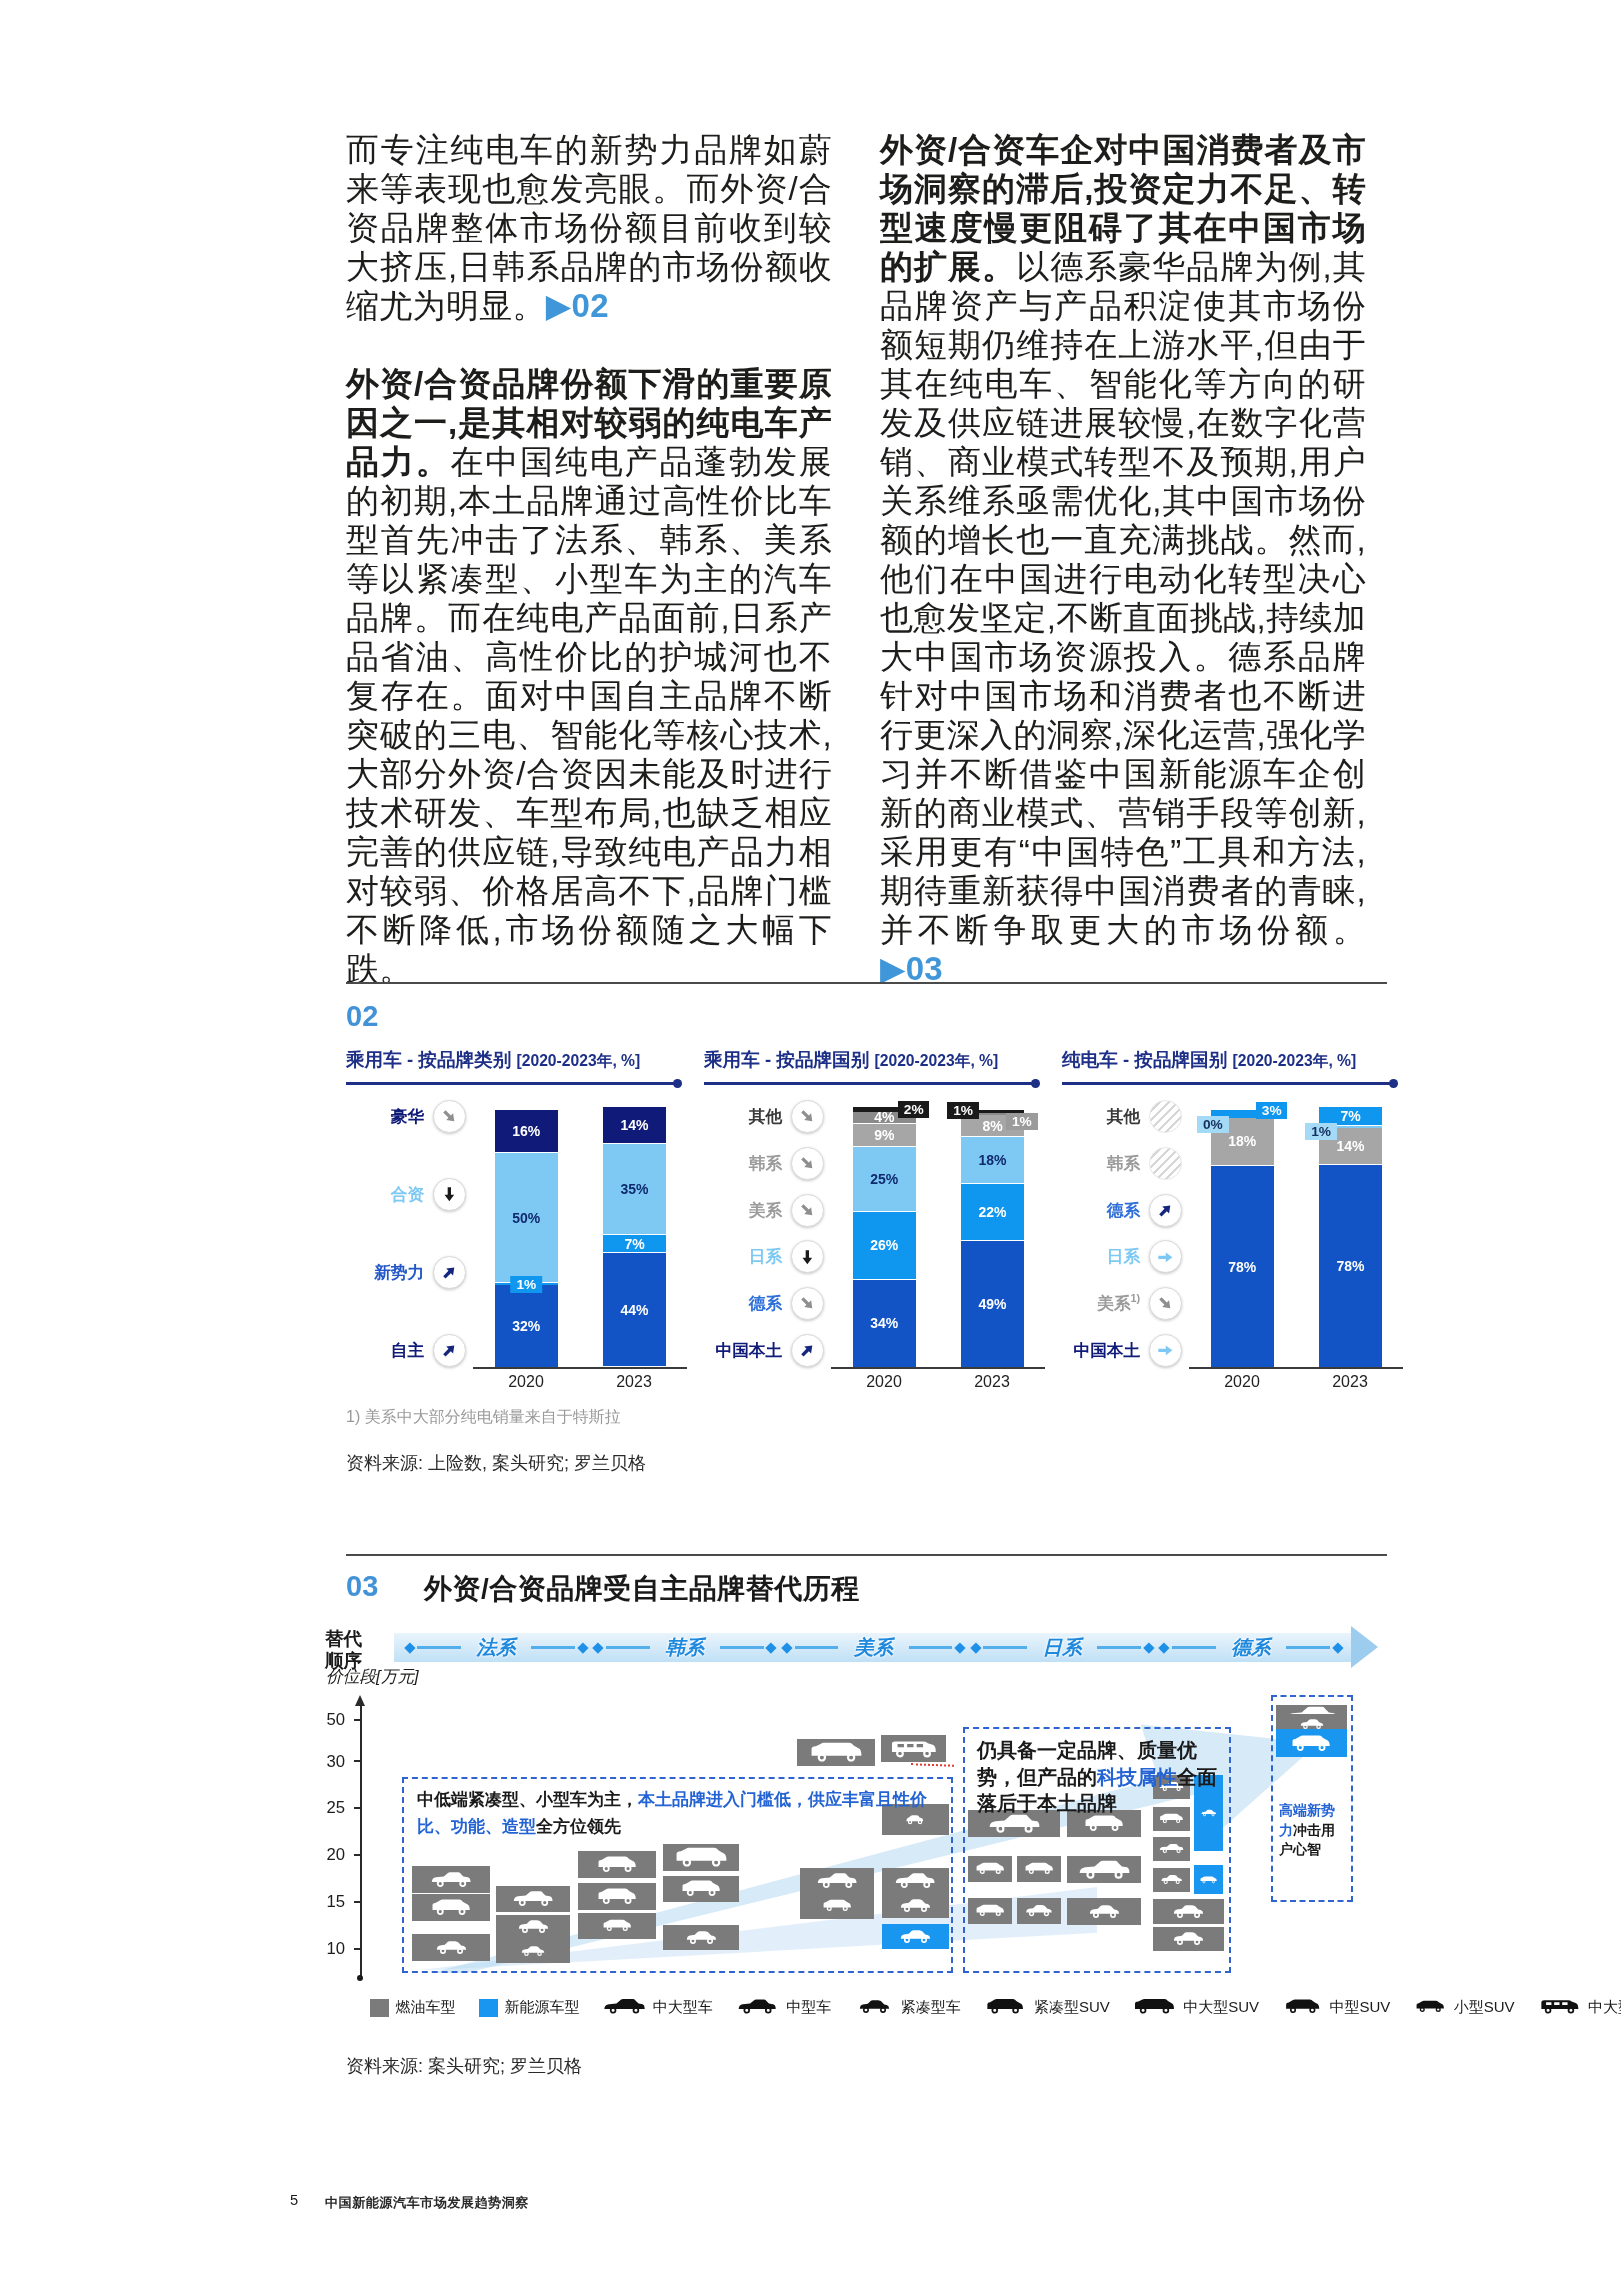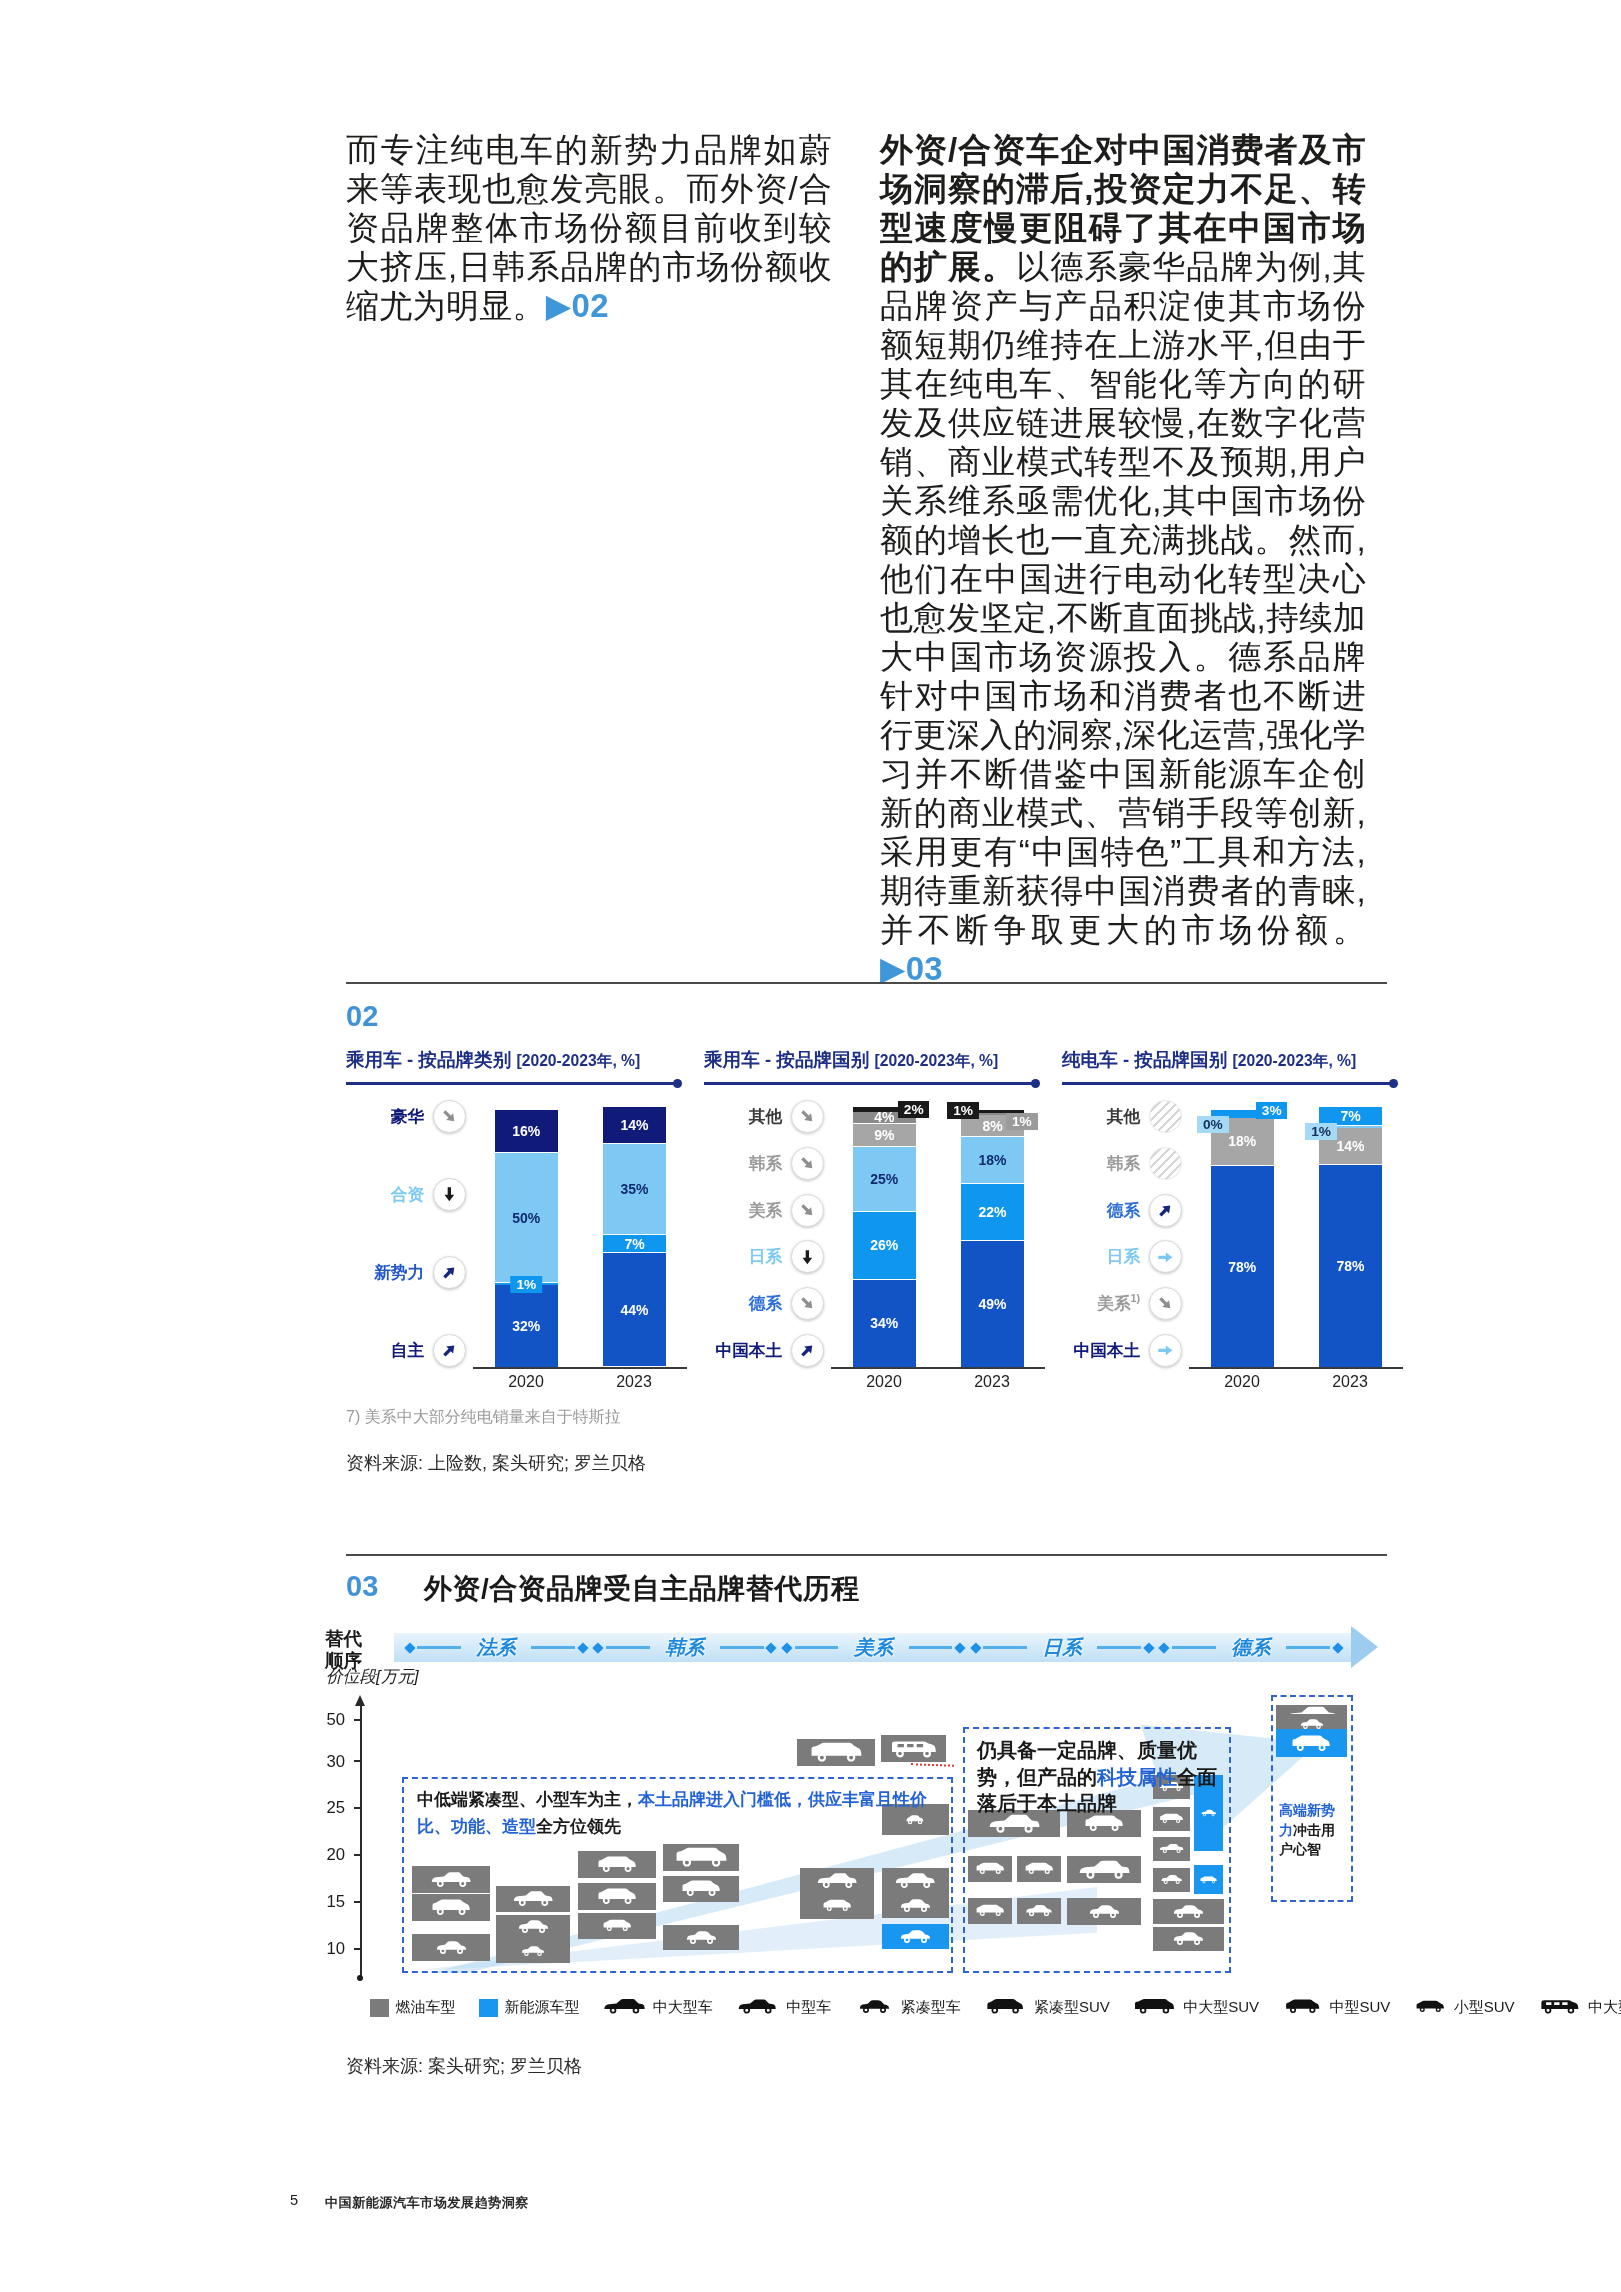--- a/index.html
+++ b/index.html
@@ -72,20 +72,21 @@
   
   .footer-num{position:absolute;left:290px;top:2192px;font-size:14.7px;color:#1a1a1a;}
   .footer-title{position:absolute;left:325px;top:2194px;font-size:13.2px;font-weight:bold;color:#2a2a2a;letter-spacing:0.4px;}
 </style>
 </head>
 <body>
 
 <div class="page">
   <div class="col" id="intro-left" style="left:346px;">
       <p><span>而专注纯电车的新势力品牌如蔚来等表现也愈发亮眼。而外资/合资品牌整体市场份额目前收到较大挤压,日韩系品牌的市场份额收缩尤为明显。</span><span class="r">▶02</span></p>
+      <p><span class="b">外资/合资品牌份额下滑的重要原因之一,是其相对较弱的纯电车产品力。</span><span>在中国纯电产品蓬勃发展的初期,本土品牌通过高性价比车型首先冲击了法系、韩系、美系等以紧凑型、小型车为主的汽车品牌。而在纯电产品面前,日系产品省油、高性价比的护城河也不复存在。面对中国自主品牌不断突破的三电、智能化等核心技术,大部分外资/合资因未能及时进行技术研发、车型布局,也缺乏相应完善的供应链,导致纯电产品力相对较弱、价格居高不下,品牌门槛不断降低,市场份额随之大幅下跌。</span></p>
     </div>
   <div class="col" id="intro-right" style="left:880px;">
       <p><span class="b">外资/合资车企对中国消费者及市场洞察的滞后,投资定力不足、转型速度慢更阻碍了其在中国市场的扩展。</span><span>以德系豪华品牌为例,其品牌资产与产品积淀使其市场份额短期仍维持在上游水平,但由于其在纯电车、智能化等方向的研发及供应链进展较慢,在数字化营销、商业模式转型不及预期,用户关系维系亟需优化,其中国市场份额的增长也一直充满挑战。然而,他们在中国进行电动化转型决心也愈发坚定,不断直面挑战,持续加大中国市场资源投入。德系品牌针对中国市场和消费者也不断进行更深入的洞察,深化运营,强化学习并不断借鉴中国新能源车企创新的商业模式、营销手段等创新,采用更有“中国特色”工具和方法,期待重新获得中国消费者的青睐,并不断争取更大的市场份额。</span><span class="r">▶03</span></p>
     </div>
 
   <div class="rule" style="top:982px;"></div>
   <div class="fig-num" style="top:1000px;">02</div>
   <div id="fig02-charts">
       <div class="subchart" style="left: 346px;">
         <div class="sc-head"><span class="sc-title">乘用车 - 按品牌类别 <span class="sc-unit">[2020-2023年, %]</span></span><div class="sc-underline"></div></div>
@@ -319,21 +320,21 @@
             <div class="seg" style="height: 203px; background: rgb(18, 84, 198);">
               <div class="seg-label" style="color: rgb(255, 255, 255);">78%</div>
             </div>
           </div>
         </div>
         <div class="year" style="left: 141px;">2020</div>
         <div class="year" style="left: 249px;">2023</div>
         <div class="axis"></div>
       </div>
     </div>
-  <div class="footnote" style="top:1407px;">7) 美系中大部分纯电销量来自于特斯拉</div>
+  <div class="footnote" style="top:1407px;">1) 美系中大部分纯电销量来自于特斯拉</div>
   <div class="source" style="top:1451px;">资料来源: 上险数, 案头研究; 罗兰贝格</div>
 
   <div class="rule" style="top:1554px;"></div>
   <div class="fig-num" style="top:1570px;">03</div>
   <div class="fig-title" style="top:1570px;">外资/合资品牌受自主品牌替代历程</div>
 
   <div class="flow-label">替代顺序</div>
   <div class="flow-band" id="flow-band">
       <div class="fdia"></div>
       <div class="fline"></div>

